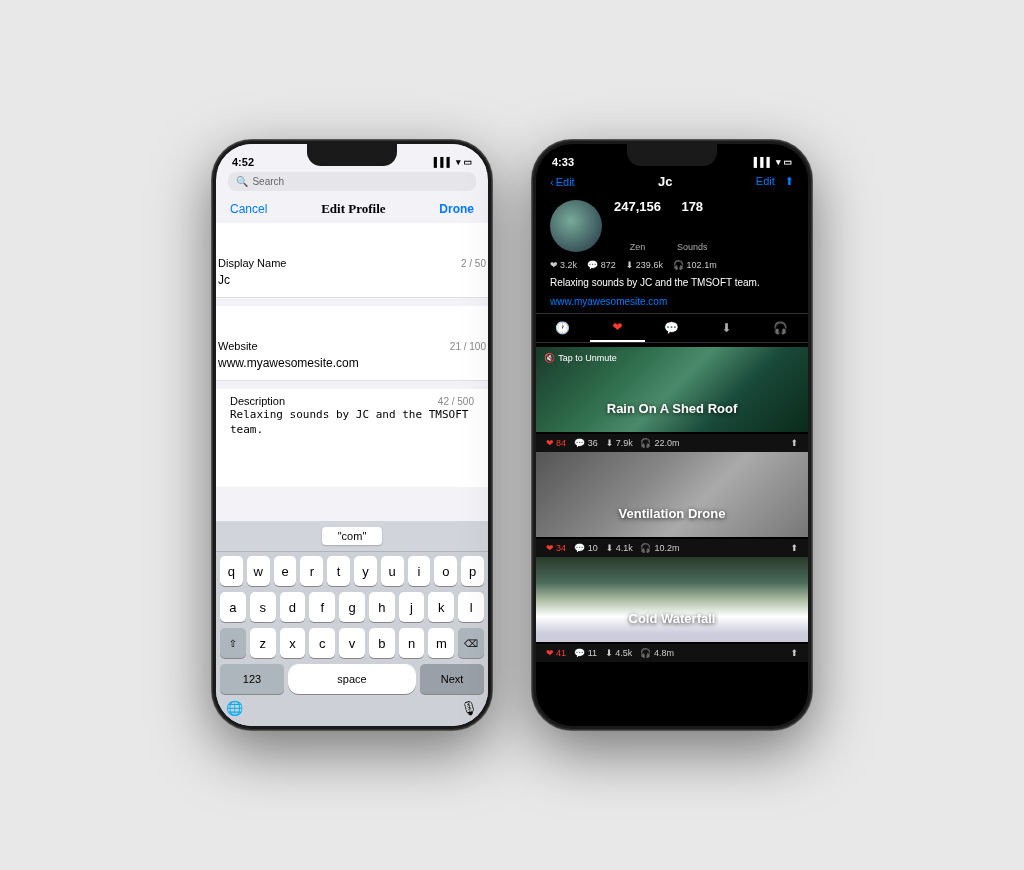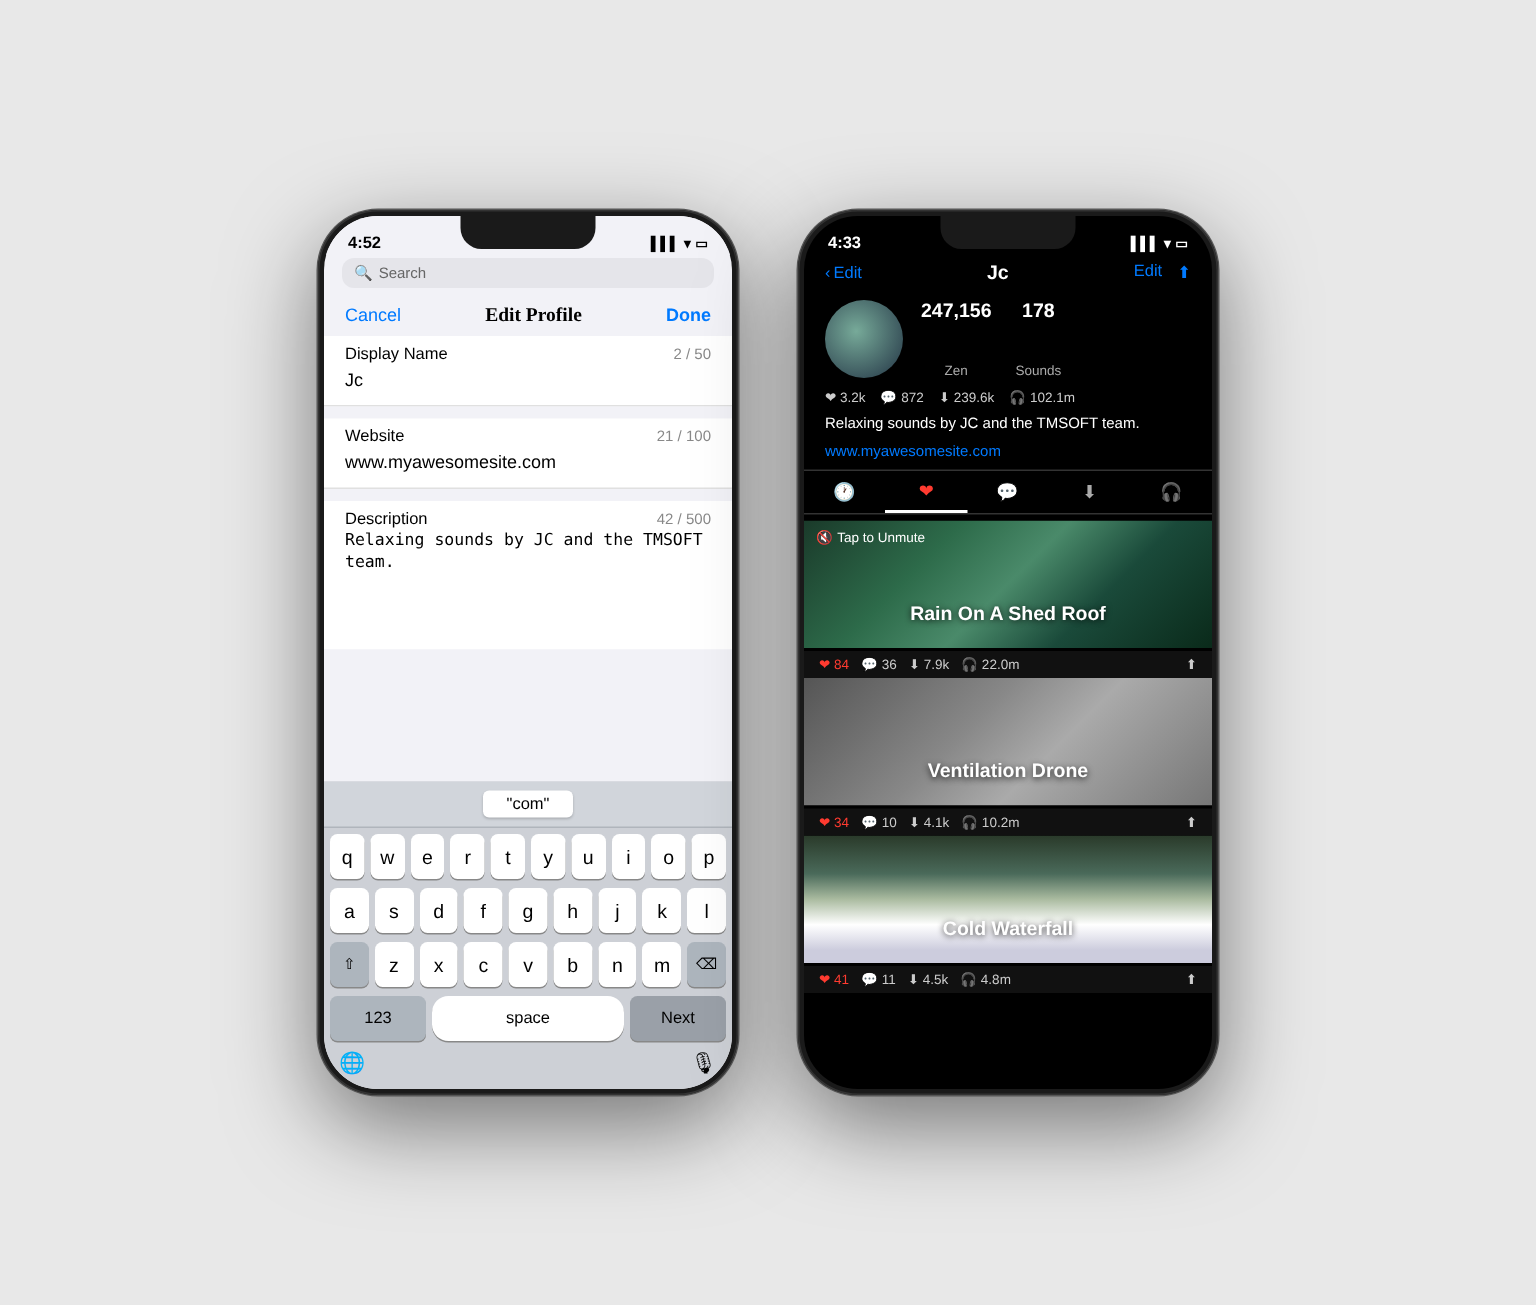--- a/index.html
+++ b/index.html
@@ -81,22 +81,23 @@
       background: #f2f2f7;
     }
     .nav-cancel { font-size: 12px; color: #007aff; }
     .nav-title { font-size: 13px; font-weight: 700; color: #000; font-family: Liberation Serif, serif; }
     .nav-save { font-size: 12px; color: #007aff; font-weight: 600; }
     .form-section {
       background: #fff;
       margin: 0;
     }
     .form-row {
-      padding: 6px 14px;
+      padding: 6px 2px;
       border-bottom: 0.5px solid #e0e0e0;
+      margin-top: 28px;
     }
     .form-label-row {
       display: flex;
       justify-content: space-between;
       align-items: center;
     }
     .form-label { font-size: 11px; color: #000; }
     .form-counter { font-size: 10px; color: #888; }
     .form-input {
       font-size: 12px;
@@ -332,21 +333,21 @@
         </div>
 
         <div class="search-bar">
           <span>🔍</span>
           <span>Search</span>
         </div>
 
         <div class="nav-bar">
           <span class="nav-cancel">Cancel</span>
           <span class="nav-title">Edit Profile</span>
-          <span class="nav-save">Done</span>
+          <span class="nav-save">Drone</span>
         </div>
 
         <div class="form-section">
           <div class="form-row">
             <div class="form-label-row">
               <span class="form-label">Display Name</span>
               <span class="form-counter">2 / 50</span>
             </div>
             <input class="form-input" value="Jc" style="">
           </div>

